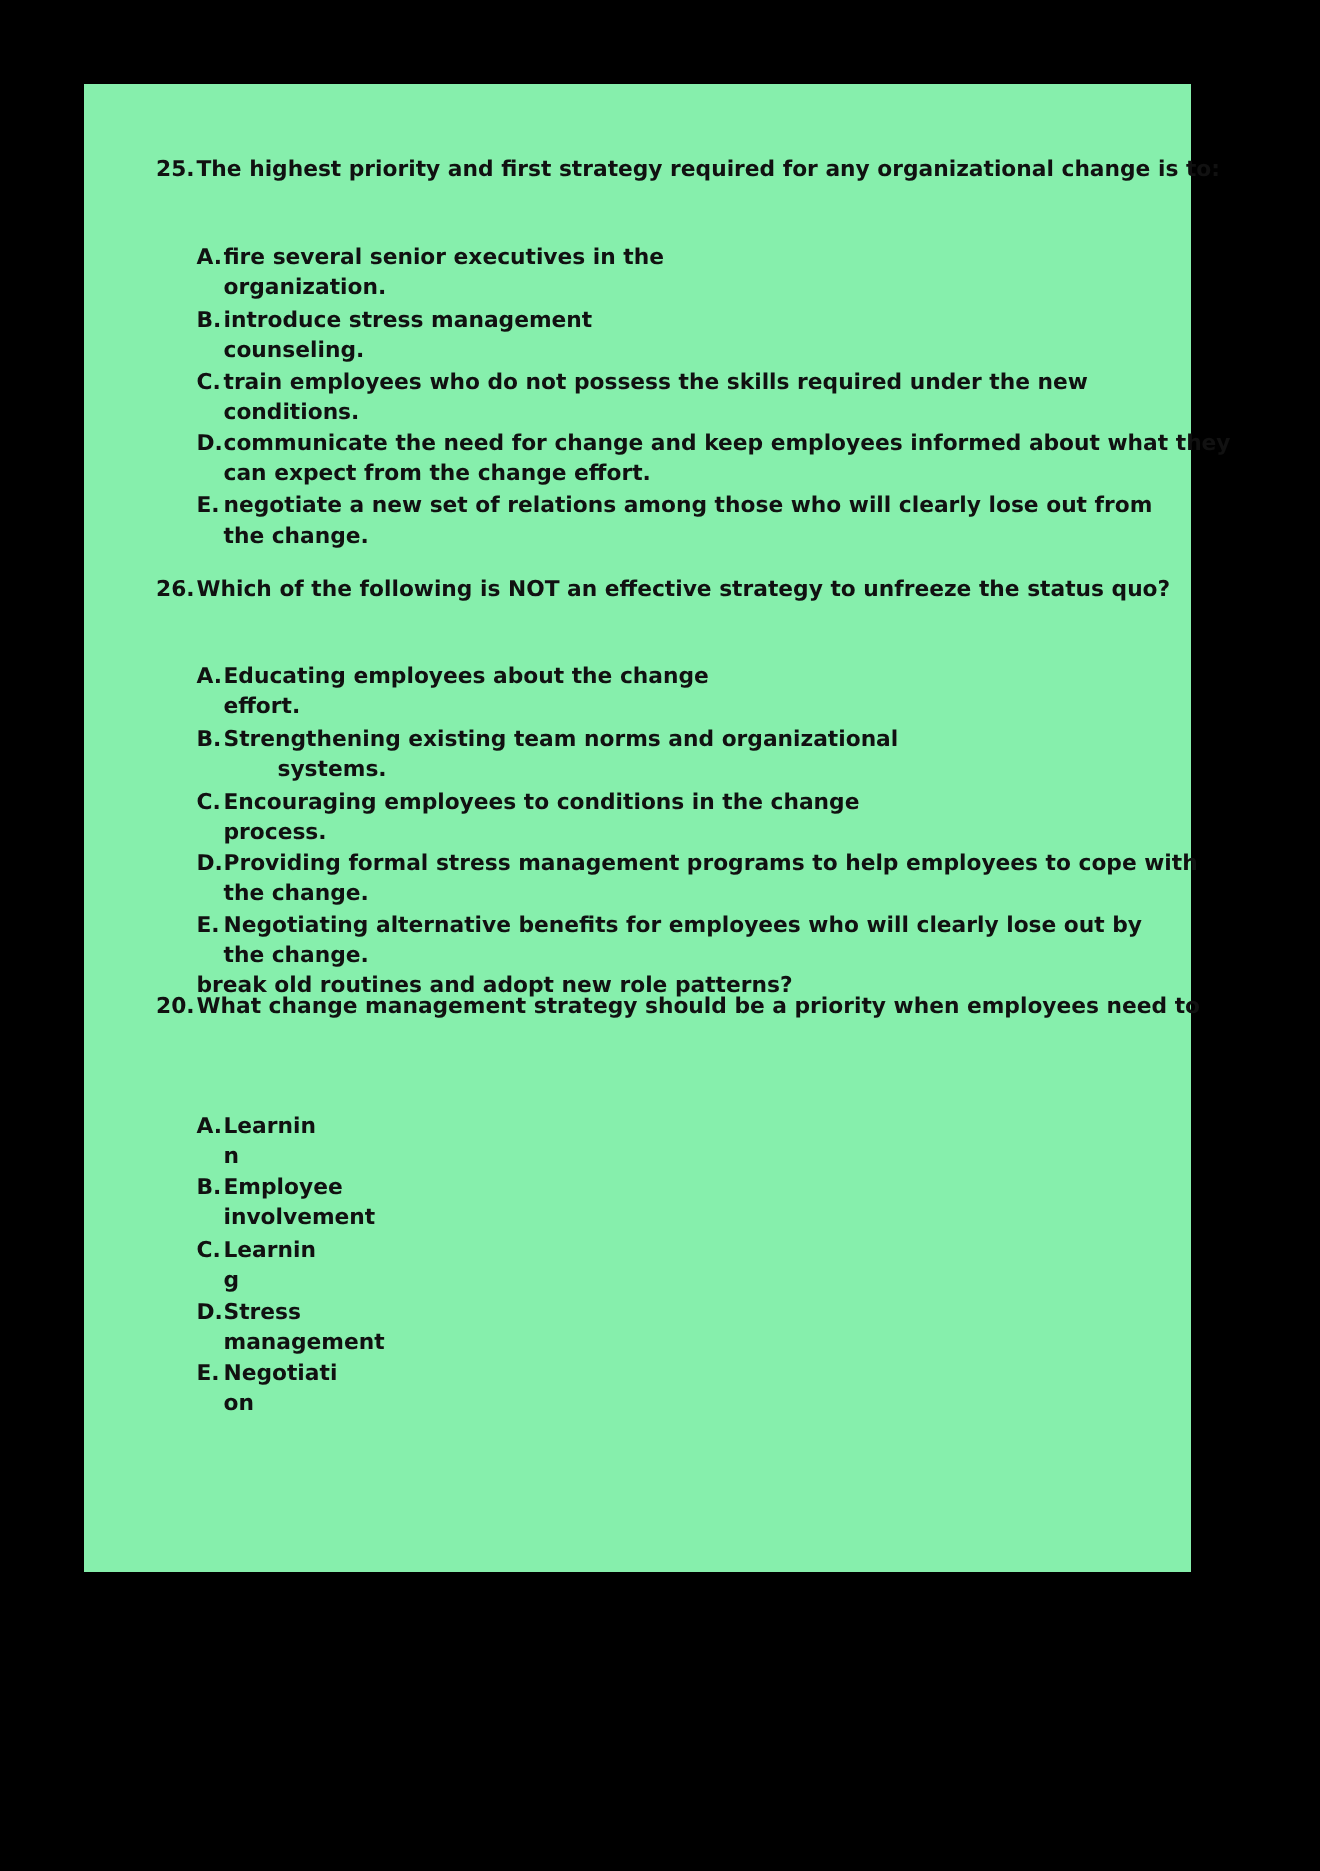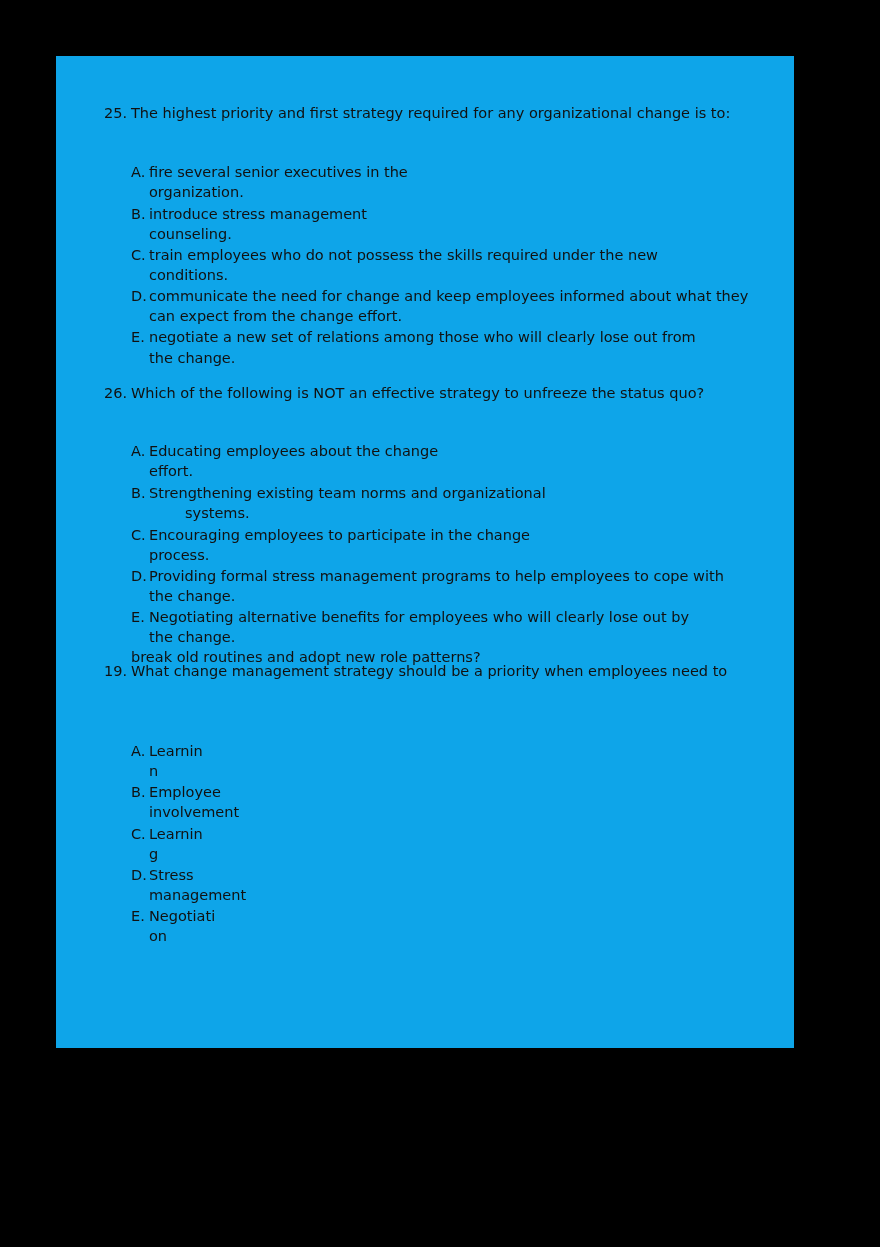--- a/index.html
+++ b/index.html
@@ -3,21 +3,21 @@
 <meta charset="utf-8">
 <style>
   html, body { margin: 0; padding: 0; }
   body {
     width: 880px; height: 1247px; background: #000000;
     position: relative; overflow: hidden;
     font-family: "DejaVu Sans", sans-serif;
   }
   .page {
     position: absolute; left: 56px; top: 56px;
-    width: 738px; height: 992px; background: #0ea5e9;
+    width: 738px; height: 992px; background: #86efac; font-weight: bold;
   }
   .text { position: absolute; font-size: 14.5px; color: #111; white-space: nowrap; line-height: 20px; }
 </style>
 </head>
 <body>
 
 <div class="page">
 
   <div>
     <span class="text" style="left:48px;top:47px;">25.</span>
@@ -50,34 +50,34 @@
 
     <span class="text" style="left:75px;top:385px;">A.</span>
     <span class="text" style="left:93px;top:385px;">Educating employees about the change</span>
     <span class="text" style="left:93px;top:405px;">effort.</span>
 
     <span class="text" style="left:75px;top:427px;">B.</span>
     <span class="text" style="left:93px;top:427px;">Strengthening existing team norms and organizational</span>
     <span class="text" style="left:93px;top:447px;margin-left:36px;">systems.</span>
 
     <span class="text" style="left:75px;top:469px;">C.</span>
-    <span class="text" style="left:93px;top:469px;">Encouraging employees to participate in the change</span>
+    <span class="text" style="left:93px;top:469px;">Encouraging employees to conditions in the change</span>
     <span class="text" style="left:93px;top:489px;">process.</span>
 
     <span class="text" style="left:75px;top:510px;">D.</span>
     <span class="text" style="left:93px;top:510px;">Providing formal stress management programs to help employees to cope with</span>
     <span class="text" style="left:93px;top:530px;">the change.</span>
 
     <span class="text" style="left:75px;top:551px;">E.</span>
     <span class="text" style="left:93px;top:551px;">Negotiating alternative benefits for employees who will clearly lose out by</span>
     <span class="text" style="left:93px;top:571px;">the change.</span>
   </div>
 
   <div>
-    <span class="text" style="left:48px;top:605px;">19.</span>
+    <span class="text" style="left:48px;top:605px;">20.</span>
     <span class="text" style="left:75px;top:605px;">What change management strategy should be a priority when employees need to</span>
     <span class="text" style="left:75px;top:591px;">break old routines and adopt new role patterns?</span>
 
     <span class="text" style="left:75px;top:685px;">A.</span>
     <span class="text" style="left:93px;top:685px;">Learnin</span>
     <span class="text" style="left:93px;top:705px;">n</span>
 
     <span class="text" style="left:75px;top:726px;">B.</span>
     <span class="text" style="left:93px;top:726px;">Employee</span>
     <span class="text" style="left:93px;top:746px;">involvement</span>

